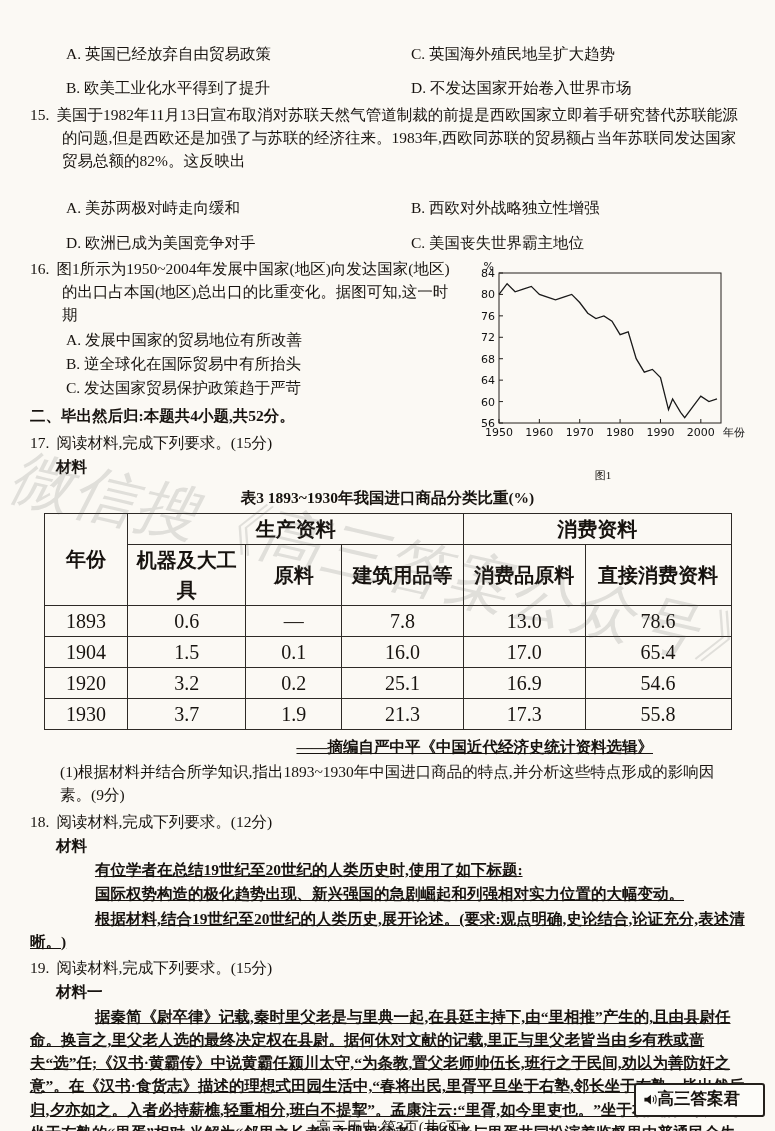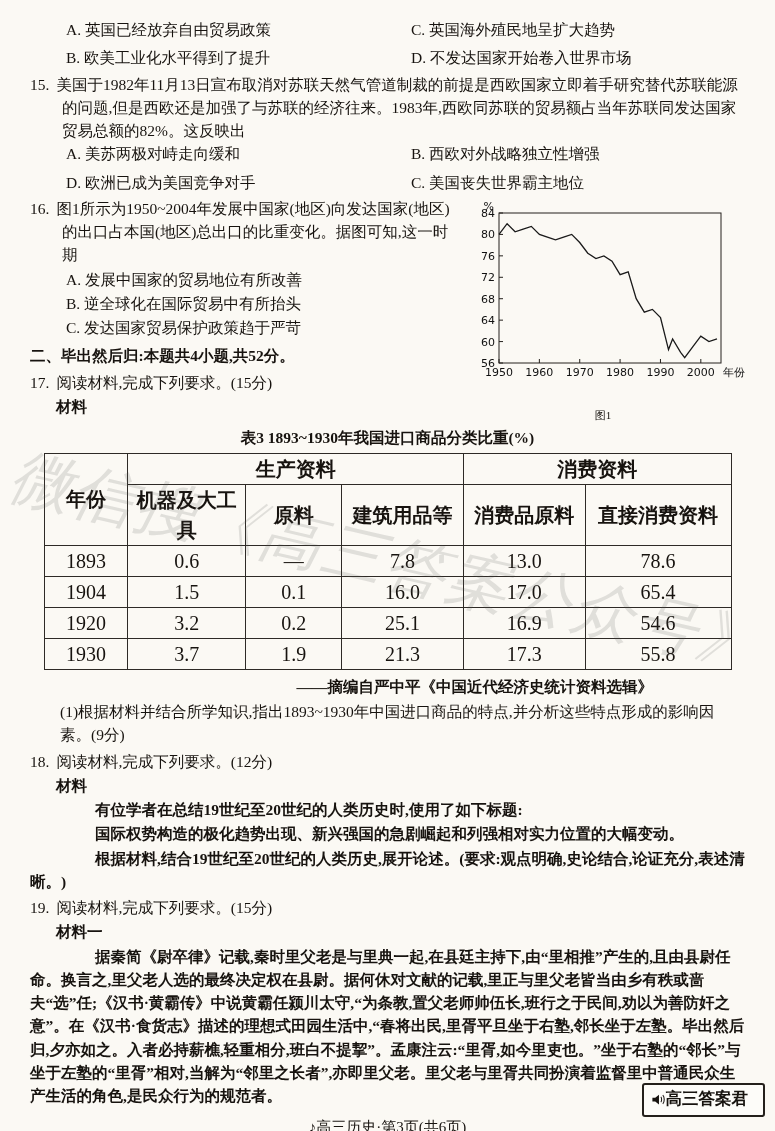--- a/index.html
+++ b/index.html
@@ -11,50 +11,50 @@
     font-size:15.5px; line-height:1.5; color:#17130f;
     padding:18px 30px 0 30px;
   }
   
   .watermark{
     position:absolute; left:22px; top:430px; z-index:6; pointer-events:none;
     font-size:62px; font-style:italic; letter-spacing:2px; white-space:nowrap;
     color:rgba(90,90,90,0.16); transform:rotate(13deg); transform-origin:left top;
   }
   
-  .optgrid{ display:grid; grid-template-columns:345px 1fr; padding-left:36px; row-gap:5px; }
+  .optgrid{ display:grid; grid-template-columns:345px 1fr; padding-left:36px; row-gap:11px;margin-top:24px; }
   
   .qitem{ padding-left:32px; text-indent:-32px; margin-top:3px; }
   .qnum{ margin-right:7px; }
   
   .chartfig{ float:right; width:284px; margin:2px 0 2px 10px; position:relative; z-index:2; }
   #chart-svg text{ font-family:"DejaVu Sans",sans-serif; font-size:11px; fill:#111; }
   .figcap{ text-align:center; font-size:11px; margin-top:16px; }
   .optcol{ padding-left:36px; }
   .optcol div{ margin-top:1px; }
   .sechead{ font-weight:bold; margin-top:5px; }
   .matlabel{ font-weight:bold; padding-left:26px; margin-top:1px; }
-  .kaiti{ font-weight:600; }
+  .kaiti{ font-weight:600;text-decoration:underline; }
   
   .tablewrap{ clear:both; margin-top:2px; }
   .tabletitle{ text-align:center; font-weight:bold; margin:4px 0 4px; }
   table{ border-collapse:collapse; margin:0 auto; width:688px; background:transparent; }
   th,td{ border:1px solid #2e2a26; text-align:center; padding:0 3px; font-size:20px; }
   th{ font-weight:bold; }
   .c0{width:84px;} .c1{width:118px;} .c2{width:96px;} .c3{width:122px;} .c4{width:122px;} .c5{width:146px;}
   .source{ text-align:right; padding-right:92px; margin-top:5px; }
   .sub{ margin-left:30px; margin-top:2px; }
   
   .matpara{ text-indent:65px; margin-top:1px; }
   
   .footer{ position:absolute; left:0; right:0; bottom:-7px; text-align:center; font-size:15px; }
   .badge{
     position:absolute; right:10px; bottom:14px;
     border:2px solid #24201c; border-radius:3px; background:#fdfcf9;
-    padding:2px 15px 3px 7px; font-weight:bold; font-size:16.5px;
+    padding:2px 23px 3px 7px; font-weight:bold; font-size:16.5px;
     display:flex; align-items:center; 
   }
 </style>
 </head>
 <body>
 
 <div class="page">
 
   <div class="watermark">微信搜《高三答案公众号》</div>
 

